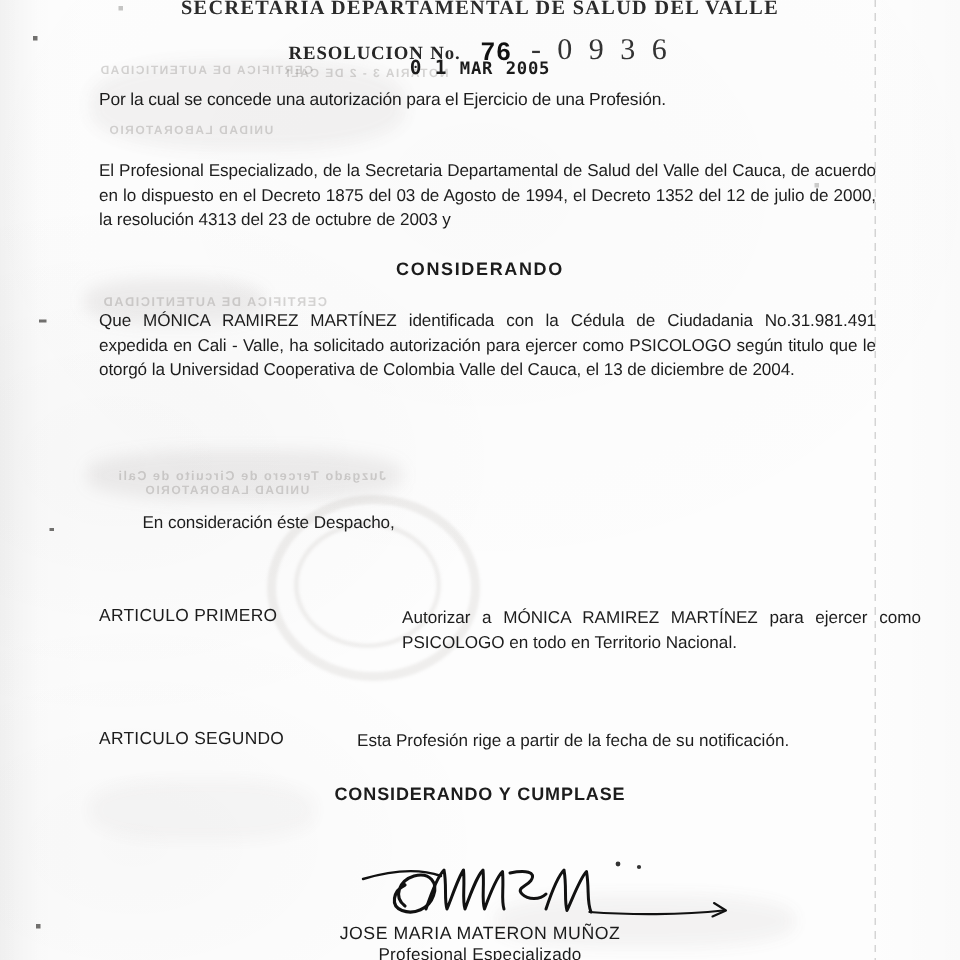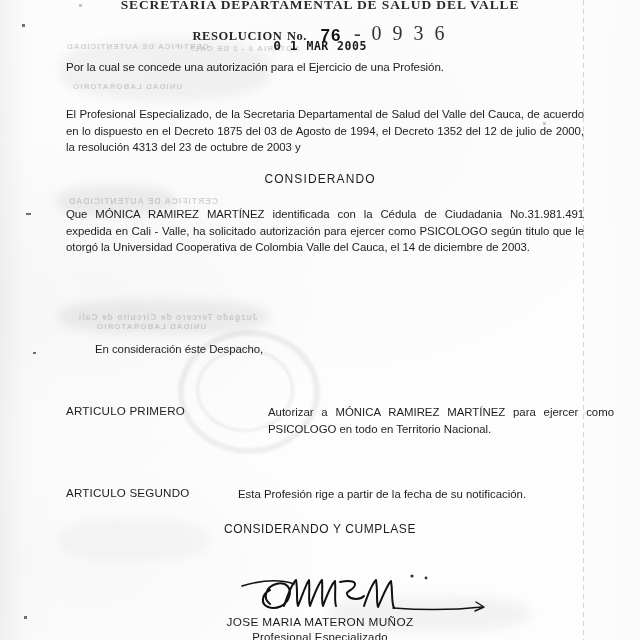--- a/index.html
+++ b/index.html
@@ -161,20 +161,21 @@
     letter-spacing: -0.05px;
   }
 
   .centered-head {
     position: absolute;
     left: 0; right: 0;
     text-align: center;
     font-size: 12px;
     letter-spacing: 1.1px;
     color: #1c1c1c;
+    font-weight: bold;
   }
 
   .article-label {
     position: absolute;
     font-size: 11.6px;
     letter-spacing: 0.2px;
     color: #1c1c1c;
   }
   .article-body {
     position: absolute;
@@ -251,21 +252,21 @@
     <span class="dt-mon">MAR</span>
     <span class="dt-yr">2005</span>
   </div>
 
   <div class="subject">Por la cual se concede una autorización para el Ejercicio de una Profesión.</div>
 
   <div class="para" style="left:66px; top:106px; width:518px;">El Profesional Especializado, de la Secretaria Departamental de Salud del Valle del Cauca,  de acuerdo en lo dispuesto en  el Decreto 1875 del 03 de Agosto de 1994, el Decreto 1352 del 12 de julio de 2000, la resolución 4313 del 23 de octubre de 2003  y</div>
 
   <div class="centered-head" style="top:172px;">CONSIDERANDO</div>
 
-  <div class="para" style="left:66px; top:206px; width:518px;">Que MÓNICA RAMIREZ MARTÍNEZ  identificada con la Cédula de Ciudadania No.31.981.491 expedida en Cali - Valle, ha solicitado autorización para ejercer como PSICOLOGO según titulo que le otorgó la Universidad Cooperativa de Colombia Valle del Cauca,  el 14 de diciembre de 2003.</div>
+  <div class="para" style="left:66px; top:206px; width:518px;">Que MÓNICA RAMIREZ MARTÍNEZ  identificada con la Cédula de Ciudadania No.31.981.491 expedida en Cali - Valle, ha solicitado autorización para ejercer como PSICOLOGO según titulo que le otorgó la Universidad Cooperativa de Colombia Valle del Cauca,  el 13 de diciembre de 2004.</div>
 
 
   <div class="para" style="left:66px; top:341px; width:400px; text-align:left;padding-left:29px;">En consideración éste Despacho,</div>
 
 
   <div class="article-label" style="left:66px; top:404px;">ARTICULO PRIMERO</div>
   <div class="article-body" style="left:248px; top:404px; width:346px;margin-left:20px;">Autorizar a MÓNICA RAMIREZ MARTÍNEZ para ejercer   como PSICOLOGO en todo en Territorio Nacional.</div>
 
   <div class="article-label" style="left:66px; top:486px;">ARTICULO SEGUNDO</div>
   <div class="article-body" style="left:238px; top:486px; width:346px; text-align:left;">Esta Profesión rige a partir de la fecha de su notificación.</div>

